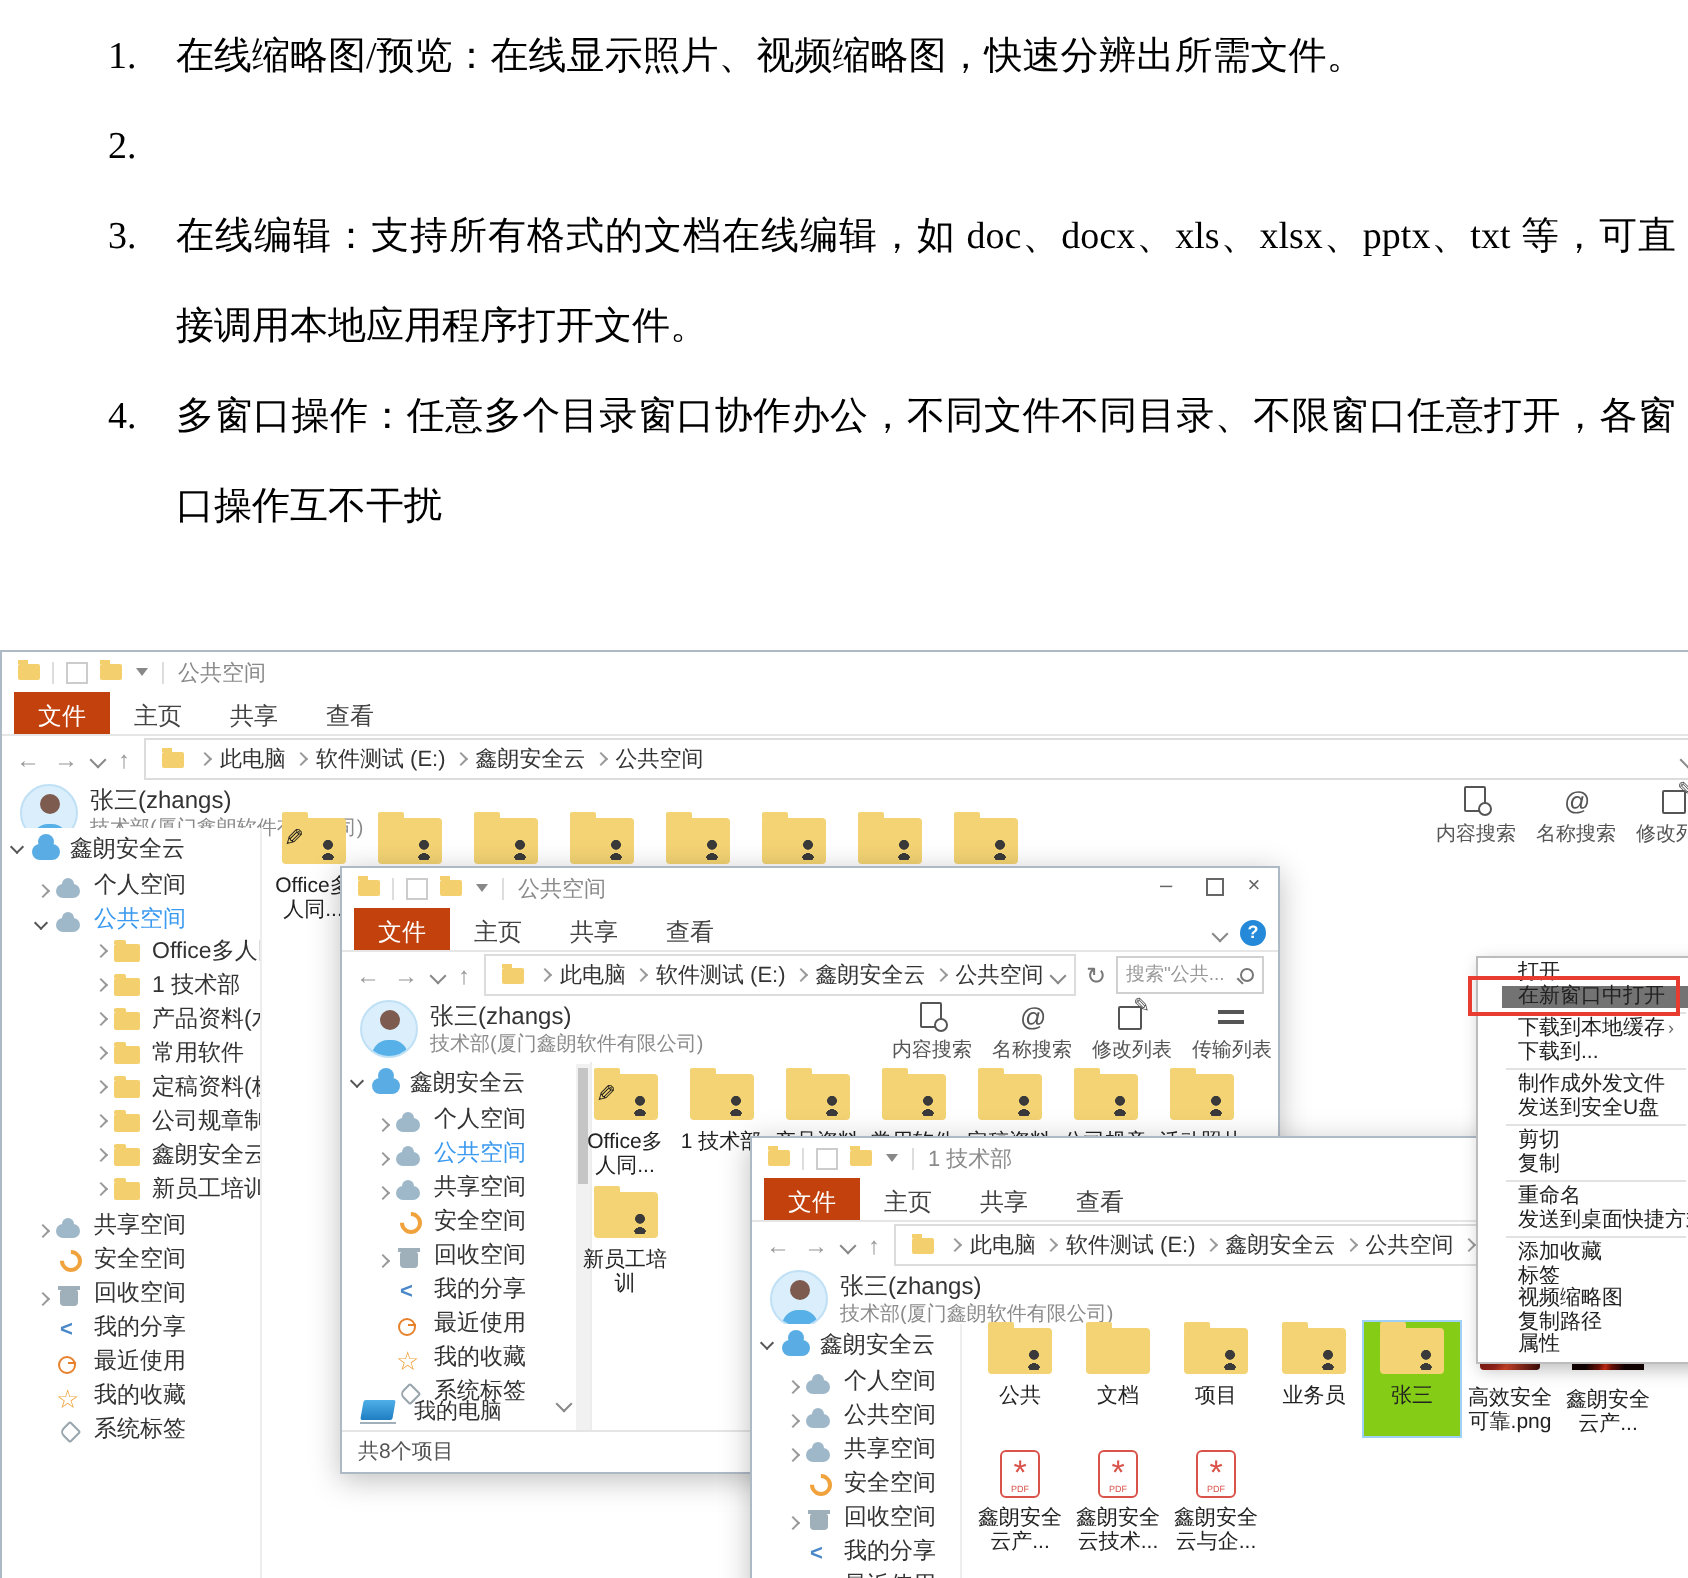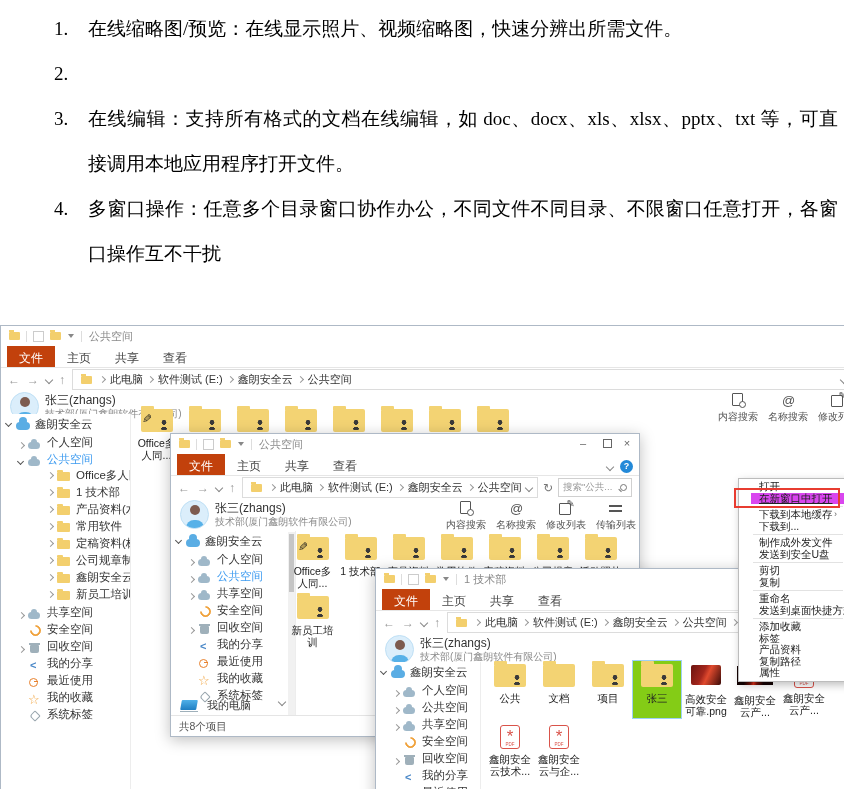--- a/index.html
+++ b/index.html
@@ -143,21 +143,21 @@
   .i-thumb{width:36px;height:19px;margin:5px auto 0;display:block;
         background:linear-gradient(100deg,#140303 25%,#7a1208 42%,#e03018 50%,#7a1208 58%,#140303 75%);}
   
   .statusbar{position:absolute;left:0;right:0;bottom:0;height:20px;border-top:1px solid #e5e5e5;
         font-size:10.5px;color:#555;line-height:20px;padding-left:8px;background:#fff;}
   
   #menu{position:absolute;left:738px;top:153px;width:94px;background:#fff;border:1px solid #bcbcbc;
         box-shadow:2px 3px 8px rgba(0,0,0,.25);z-index:20;padding:2px 12px;}
   .mi{height:11.5px;line-height:11.5px;font-size:10.5px;color:#222;display:flex;padding:0 8px;white-space:nowrap;}
   .mi .mi-arr{margin-left:auto;color:#666;font-size:9px;}
-  .mi.hl{background:#d946ef;text-decoration:underline;}
+  .mi.hl{background:#737373;}
   .mi.sep{height:1px;background:#e2e2e2;margin:2px 2px;padding:0;}
   #redbox{position:absolute;left:734px;top:163px;width:102px;height:16px;border:2px solid #e83c30;z-index:30;}
 </style>
 </head>
 <body>
 
 <div id="page">
 
   <div class="doc">
 
@@ -789,20 +789,26 @@
             <span class="flabel">文档</span>
           </div>
 
           <div class="fi fi3">
             <span class="fic">
               <span class=" i-fp"></span>
             </span>
             <span class="flabel">项目</span>
           </div>
 
+          <div class="fi fi3">
+            <span class="fic">
+              <span class=" i-fp"></span>
+            </span>
+            <span class="flabel">业务员</span>
+          </div>
 
           <div class="fi fi3 sel">
             <span class="fic">
               <span class=" i-fp"></span>
             </span>
             <span class="flabel">张三</span>
           </div>
 
 
           <div class="fi fi3">
@@ -923,21 +929,21 @@
           <span>添加收藏</span>
           <span class="mi-arr"></span>
         </div>
 
         <div class="mi">
           <span>标签</span>
           <span class="mi-arr"></span>
         </div>
 
         <div class="mi">
-          <span>产品资料</span>
+          <span>视频缩略图</span>
           <span class="mi-arr"></span>
         </div>
 
         <div class="mi">
           <span>复制路径</span>
           <span class="mi-arr"></span>
         </div>
 
         <div class="mi">
           <span>属性</span>

